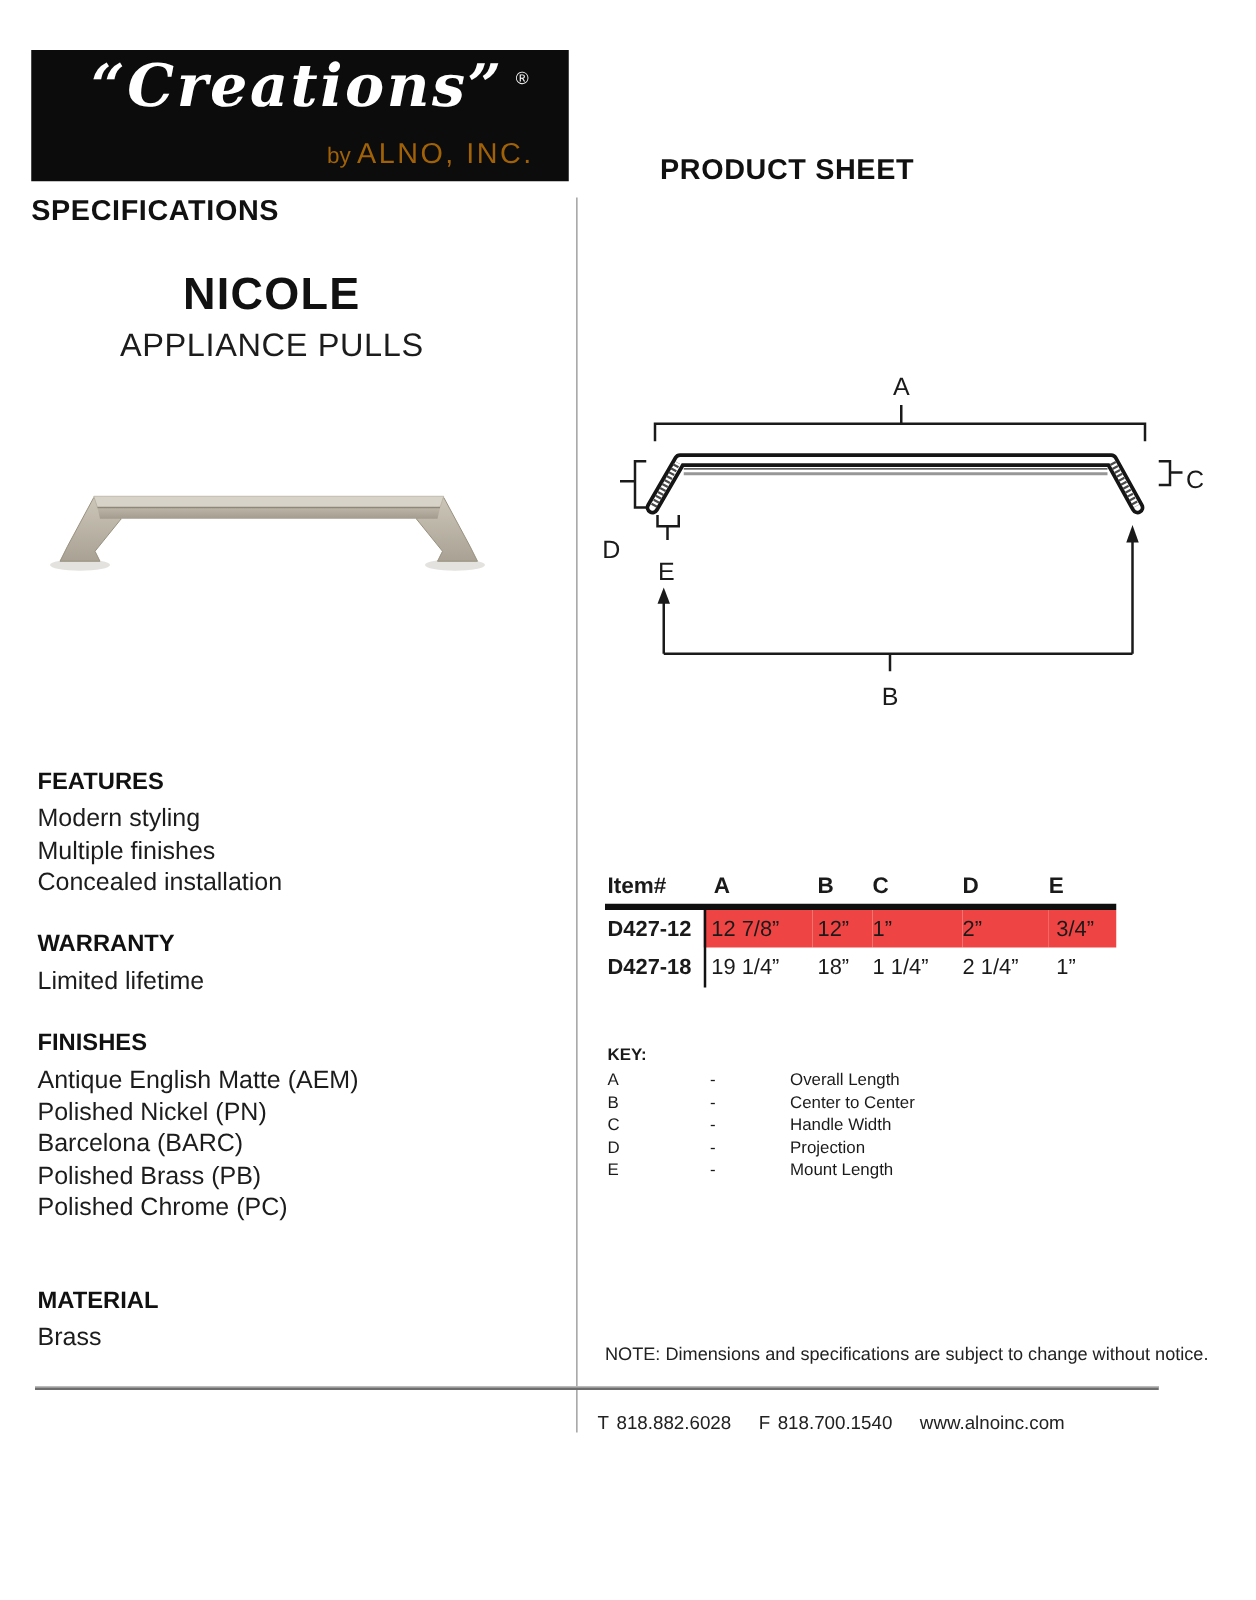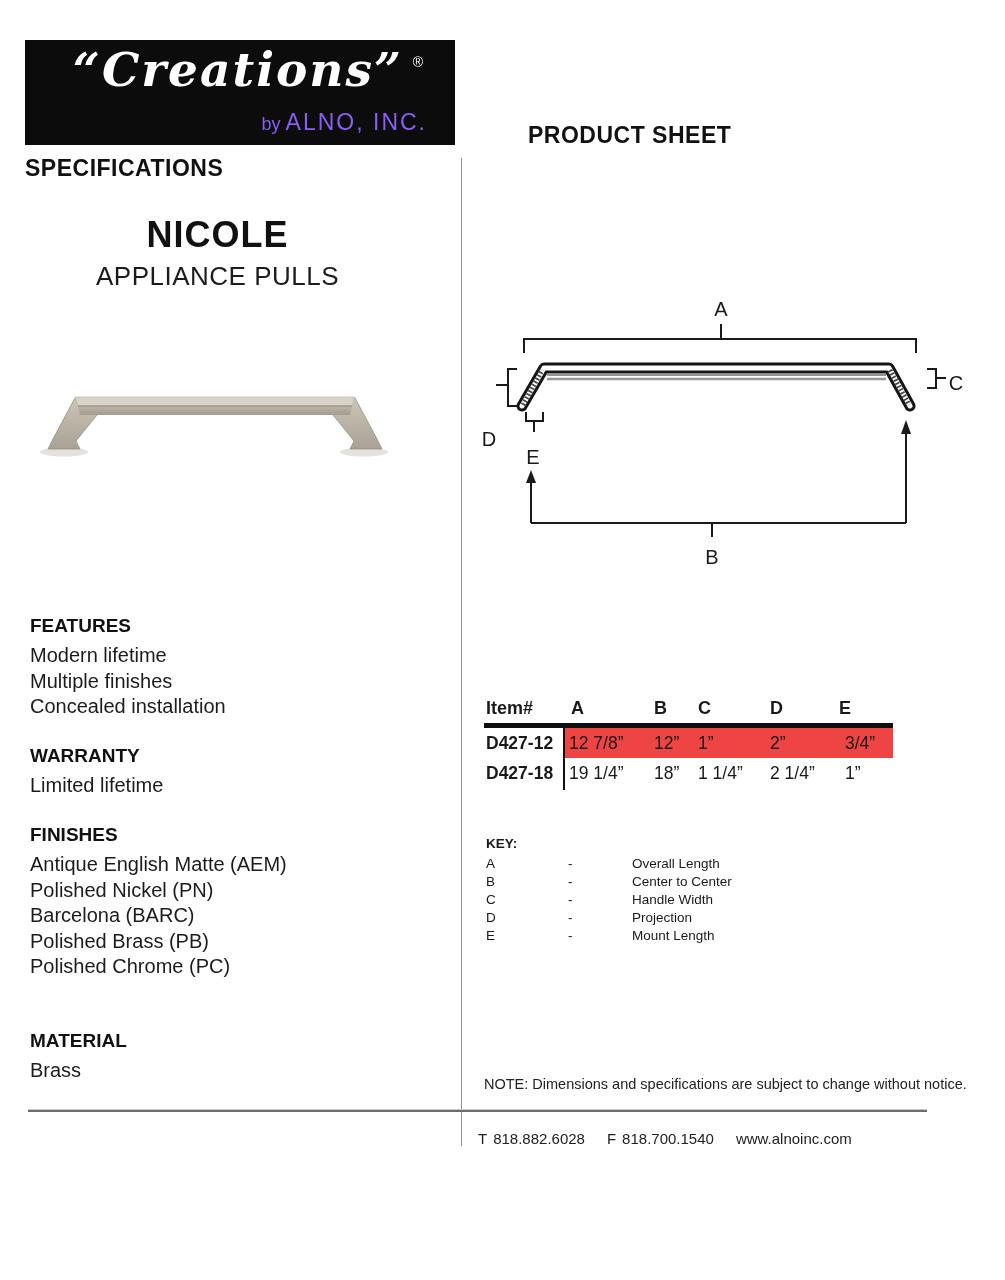--- a/index.html
+++ b/index.html
@@ -8,21 +8,21 @@
     font-family:"Liberation Sans",sans-serif;color:#1a1a1a;overflow:hidden;
   }
   
   .logo-box{position:absolute;left:25px;top:40px;width:430px;height:105px;background:#0c0c0c;}
   .logo-brand{
     position:absolute;right:52px;top:2px;color:#ffffff;
     font-family:"DejaVu Serif",serif;font-style:italic;font-weight:bold;
     font-size:47px;letter-spacing:2px;white-space:nowrap;
   }
   .logo-reg{position:absolute;right:32px;top:14px;color:#ffffff;font-size:14px;font-family:"Liberation Sans",sans-serif;font-style:normal;}
-  .logo-byline{position:absolute;right:28px;bottom:9px;color:#8b5cf6;white-space:nowrap;}
+  .logo-byline{position:absolute;right:28px;bottom:9px;color:#a16207;white-space:nowrap;}
   .logo-by{font-size:18px;}
   .logo-company{font-size:23px;letter-spacing:2px;}
   
   .spec-title{position:absolute;left:25px;top:155px;font-size:23px;font-weight:bold;letter-spacing:.5px;color:#111;}
   .product-sheet-title{position:absolute;left:528px;top:122px;font-size:23px;font-weight:bold;letter-spacing:.5px;color:#111;}
   .divider-v{position:absolute;left:461px;top:158px;width:1px;height:988px;background:#8f8f8f;}
   .rule-bottom{position:absolute;left:28px;top:1109px;width:899px;height:2px;background:#6d6d6d;border-top:1px solid #c9c9c9;}
   
   .product-title-block{position:absolute;left:25px;top:214px;width:385px;text-align:center;}
   .product-name{font-size:36px;font-weight:bold;letter-spacing:1px;color:#111;}
@@ -134,21 +134,21 @@
 
     <line class="dim-stroke" x1="531" y1="523" x2="906" y2="523"></line>
     <line class="dim-stroke" x1="906" y1="523" x2="906" y2="432"></line>
     <polygon points="906,420 901,434 911,434" fill="#1a1a1a"></polygon>
     <line class="dim-stroke" x1="712" y1="523" x2="712" y2="537"></line>
     <text class="dim-text" x="712" y="564" text-anchor="middle">B</text>
   </svg>
 
   <div class="section" style="top:615px">
     <div class="section-title">FEATURES</div>
-    <div class="section-line">Modern lifetime</div>
+    <div class="section-line">Modern styling</div>
     <div class="section-line">Multiple finishes</div>
     <div class="section-line">Concealed installation</div>
   </div>
   <div class="section" style="top:745px">
     <div class="section-title">WARRANTY</div>
     <div class="section-line">Limited lifetime</div>
   </div>
   <div class="section" style="top:824px">
     <div class="section-title">FINISHES</div>
     <div class="section-line">Antique English Matte (AEM)</div>

